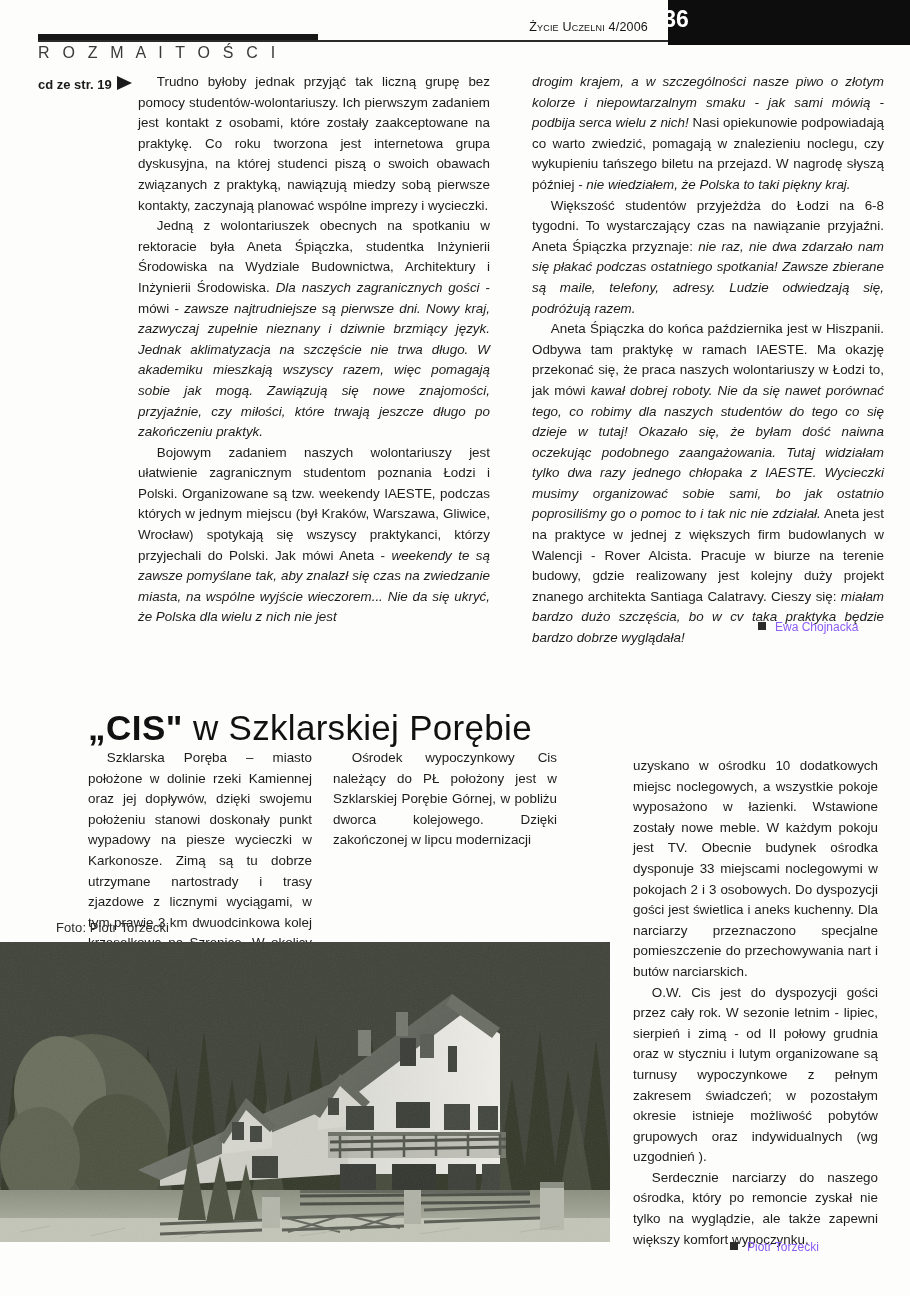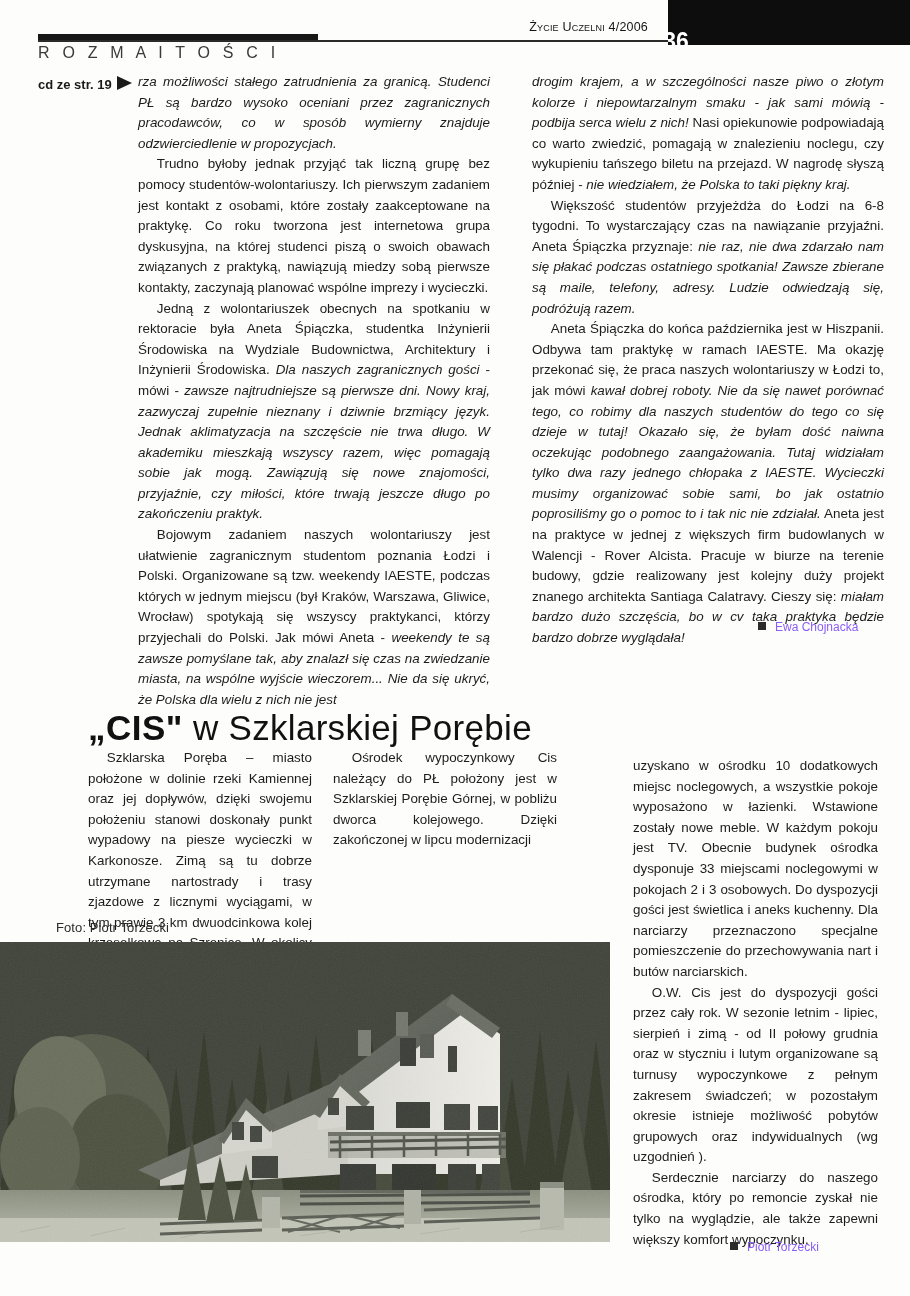--- a/index.html
+++ b/index.html
@@ -37,21 +37,21 @@
     position: absolute;
     right: 262px; top: 20px;
     font-size: 12.5px;
     letter-spacing: .2px;
     color: #151515;
     white-space: nowrap;
     font-variant: small-caps;
   }
   .mast-pageno {
     position: absolute;
-    right: 212px; top: 26px;
+    right: 212px; top: 4px;
     width: 44px;
     font-size: 23px;
     font-weight: bold;
     color: #ffffff;
     text-align: center;
     line-height: 30px;
   }
   .mast-rule {
     position: absolute;
     left: 38px; top: 40px;
@@ -174,21 +174,20 @@
     <div class="mast-rule-thick"></div>
     <div class="mast-rule"></div>
   </div>
   <div class="section-label">R O Z M A I T O Ś C I</div>
 
   <div class="cd-marker">
     <span>cd ze str. 19</span><span class="cd-arrow"></span>
   </div>
 
   <div class="col" id="a1-left">
-    <p class="noindent"><i>rza możliwości stałego zatrudnienia za granicą. Studenci PŁ są bardzo wysoko oceniani przez zagranicznych pracodawców, co w sposób wymierny znajduje odzwierciedlenie w propozycjach.</i></p>
     <p>Trudno byłoby jednak przyjąć tak liczną grupę bez pomocy studentów-wolontariuszy. Ich pierwszym zadaniem jest kontakt z osobami, które zostały zaakceptowane na praktykę. Co roku tworzona jest internetowa grupa dyskusyjna, na której studenci piszą o swoich obawach związanych z praktyką, nawiązują miedzy sobą pierwsze kontakty, zaczynają planować wspólne imprezy i wycieczki.</p>
     <p>Jedną z wolontariuszek obecnych na spotkaniu w rektoracie była Aneta Śpiączka, studentka Inżynierii Środowiska na Wydziale Budownictwa, Architektury i Inżynierii Środowiska. <i>Dla naszych zagranicznych gości</i> - mówi - <i>zawsze najtrudniejsze są pierwsze dni. Nowy kraj, zazwyczaj zupełnie nieznany i dziwnie brzmiący język. Jednak aklimatyzacja na szczęście nie trwa długo. W akademiku mieszkają wszyscy razem, więc pomagają sobie jak mogą. Zawiązują się nowe znajomości, przyjaźnie, czy miłości, które trwają jeszcze długo po zakończeniu praktyk.</i></p>
     <p>Bojowym zadaniem naszych wolontariuszy jest ułatwienie zagranicznym studentom poznania Łodzi i Polski. Organizowane są tzw. weekendy IAESTE, podczas których w jednym miejscu (był Kraków, Warszawa, Gliwice, Wrocław) spotykają się wszyscy praktykanci, którzy przyjechali do Polski. Jak mówi Aneta - <i>weekendy te są zawsze pomyślane tak, aby znalazł się czas na zwiedzanie miasta, na wspólne wyjście wieczorem... Nie da się ukryć, że Polska dla wielu z nich nie jest</i></p>
   </div>
 
   <div class="col" id="a1-right">
     <p class="noindent"><i>drogim krajem, a w szczególności nasze piwo o złotym kolorze i niepowtarzalnym smaku - jak sami mówią - podbija serca wielu z nich!</i> Nasi opiekunowie podpowiadają co warto zwiedzić, pomagają w znalezieniu noclegu, czy wykupieniu tańszego biletu na przejazd. W nagrodę słyszą później - <i>nie wiedziałem, że Polska to taki piękny kraj.</i></p>
     <p>Większość studentów przyjeżdża do Łodzi na 6-8 tygodni. To wystarczający czas na nawiązanie przyjaźni. Aneta Śpiączka przyznaje: <i>nie raz, nie dwa zdarzało nam się płakać podczas ostatniego spotkania! Zawsze zbierane są maile, telefony, adresy. Ludzie odwiedzają się, podróżują razem.</i></p>
     <p>Aneta Śpiączka do końca października jest w Hiszpanii. Odbywa tam praktykę w ramach IAESTE. Ma okazję przekonać się, że praca naszych wolontariuszy w Łodzi to, jak mówi <i>kawał dobrej roboty. Nie da się nawet porównać tego, co robimy dla naszych studentów do tego co się dzieje w tutaj! Okazało się, że byłam dość naiwna oczekując podobnego zaangażowania. Tutaj widziałam tylko dwa razy jednego chłopaka z IAESTE. Wycieczki musimy organizować sobie sami, bo jak ostatnio poprosiliśmy go o pomoc to i tak nic nie zdziałał.</i> Aneta jest na praktyce w jednej z większych firm budowlanych w Walencji - Rover Alcista. Pracuje w biurze na terenie budowy, gdzie realizowany jest kolejny duży projekt znanego architekta Santiaga Calatravy. Cieszy się: <i>miałam bardzo dużo szczęścia, bo w cv taka praktyka będzie bardzo dobrze wyglądała!</i></p>
   </div>

